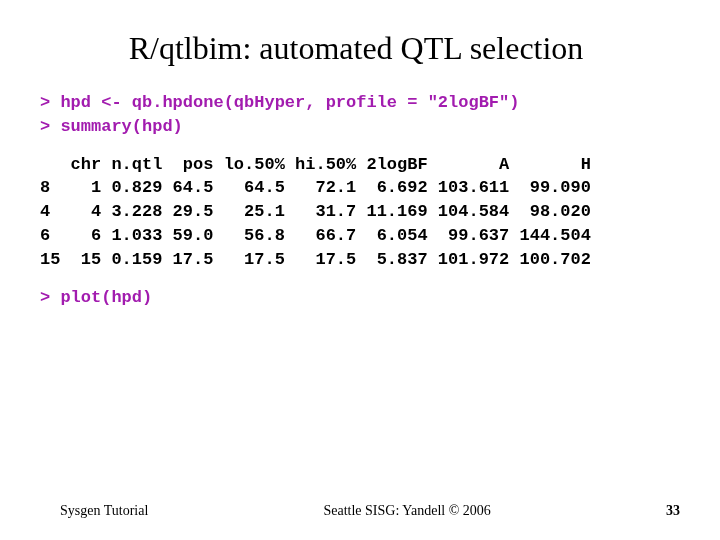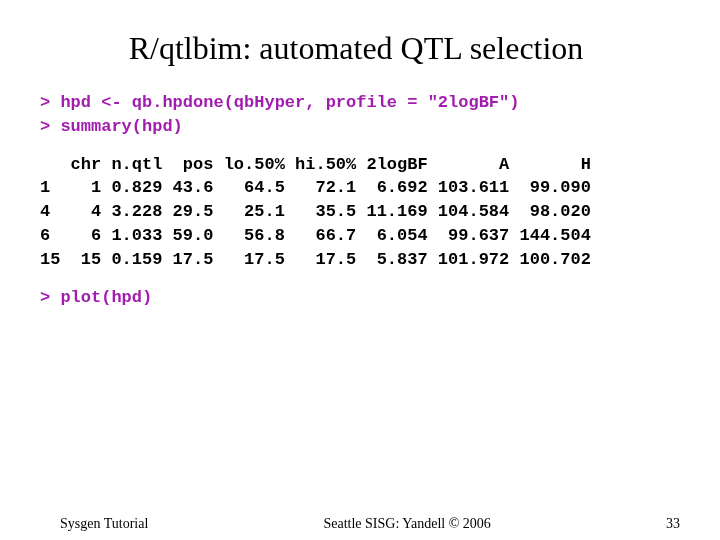--- a/index.html
+++ b/index.html
@@ -38,48 +38,48 @@
     font-family: "Courier New", Courier, monospace;
     font-size: 17px;
     font-weight: bold;
     color: #000;
     line-height: 1.4;
     white-space: pre;
     margin-bottom: 14px;
   }
   .footer {
     position: absolute;
-    bottom: 8px;
+    bottom: 21px;
     left: 0;
     width: 100%;
     padding: 0 40px 0 60px;
     display: flex;
     justify-content: space-between;
     align-items: center;
     font-family: "Times New Roman", Times, serif;
     font-size: 14px;
     color: #000;
   }
   .footer-left { text-align: left; }
   .footer-center { text-align: center; flex: 1; }
-  .footer-right { text-align: left; }
+  .footer-right { text-align: left; font-weight: bold; }
 </style>
 </head>
 <body>
 
 <div class="slide">
 
   <h1 class="title">R/qtlbim: automated QTL selection</h1>
 
   <div class="code-block"><span>&gt; hpd &lt;- qb.hpdone(qbHyper, profile = "2logBF")</span>
 <span>&gt; summary(hpd)</span></div>
 
   <div class="table-block"><span>   chr n.qtl  pos lo.50% hi.50% 2logBF       A       H</span>
-<span>1    1 0.829 43.6   64.5   72.1  6.692 103.611  99.090</span>
-<span>4    4 3.228 29.5   25.1   35.5 11.169 104.584  98.020</span>
+<span>8    1 0.829 64.5   64.5   72.1  6.692 103.611  99.090</span>
+<span>4    4 3.228 29.5   25.1   31.7 11.169 104.584  98.020</span>
 <span>6    6 1.033 59.0   56.8   66.7  6.054  99.637 144.504</span>
 <span>15  15 0.159 17.5   17.5   17.5  5.837 101.972 100.702</span></div>
 
   <div class="code-block">&gt; plot(hpd)</div>
 
   <div class="footer">
     <span class="footer-left">Sysgen Tutorial</span>
     <span class="footer-center">Seattle SISG: Yandell © 2006</span>
     <span class="footer-right">33</span>
   </div>

